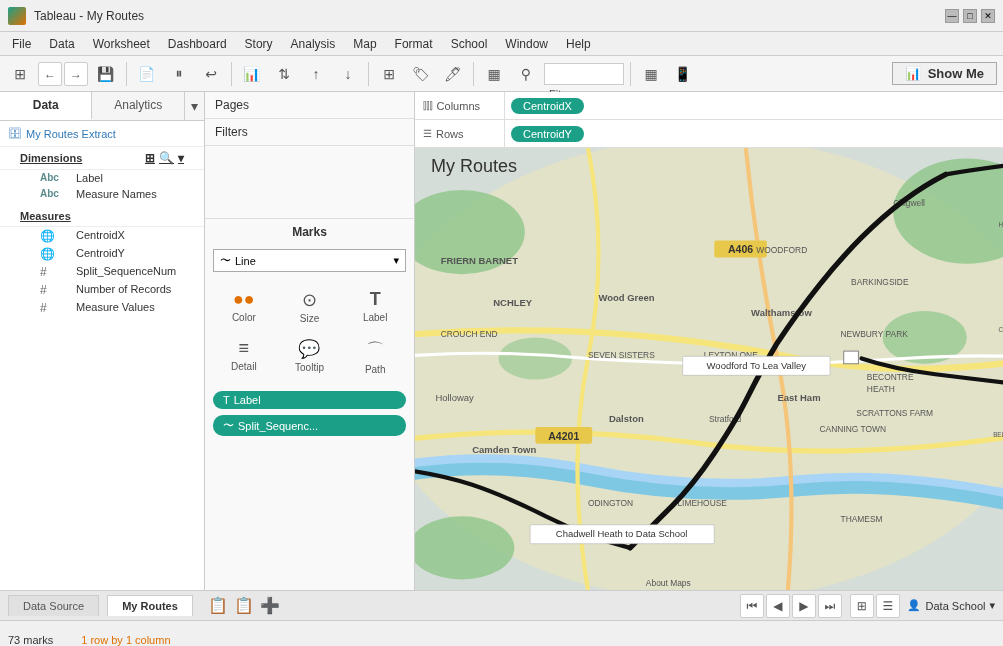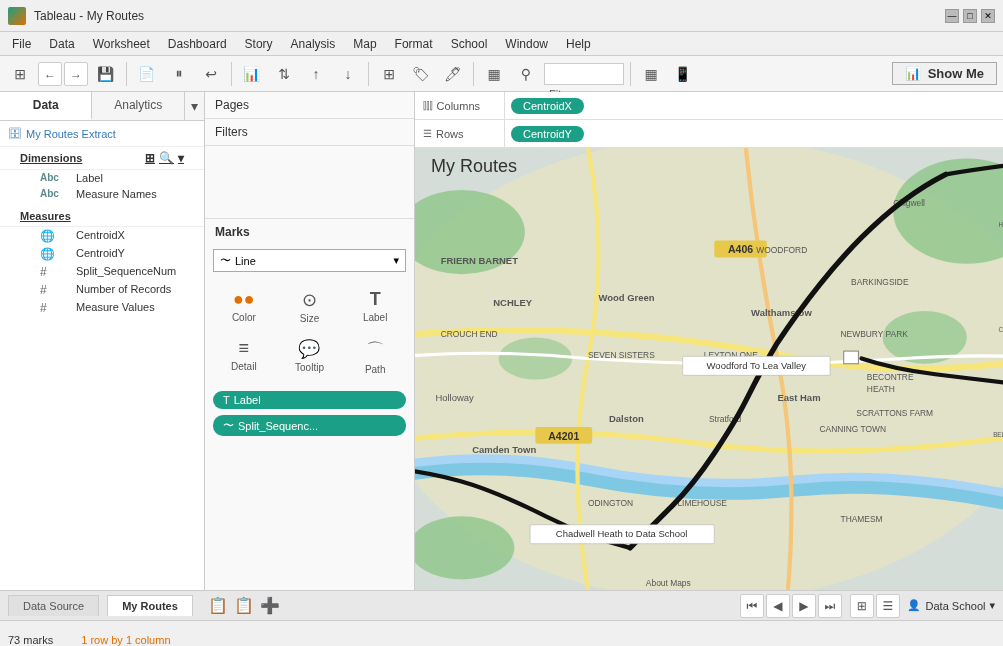--- a/index.html
+++ b/index.html
@@ -165,20 +165,21 @@
     }
     .filters-area {
       height: 100px;
       border-bottom: 1px solid #ddd;
     }
     .marks-label {
       padding: 6px 10px;
       font-size: 12px;
       font-weight: bold;
       color: #333;
+      text-align: center;
     }
     .marks-dropdown {
       margin: 4px 8px;
       border: 1px solid #aaa;
       background: #fff;
       padding: 3px 6px;
       font-size: 11px;
       display: flex; align-items: center; justify-content: space-between;
       cursor: pointer;
     }

